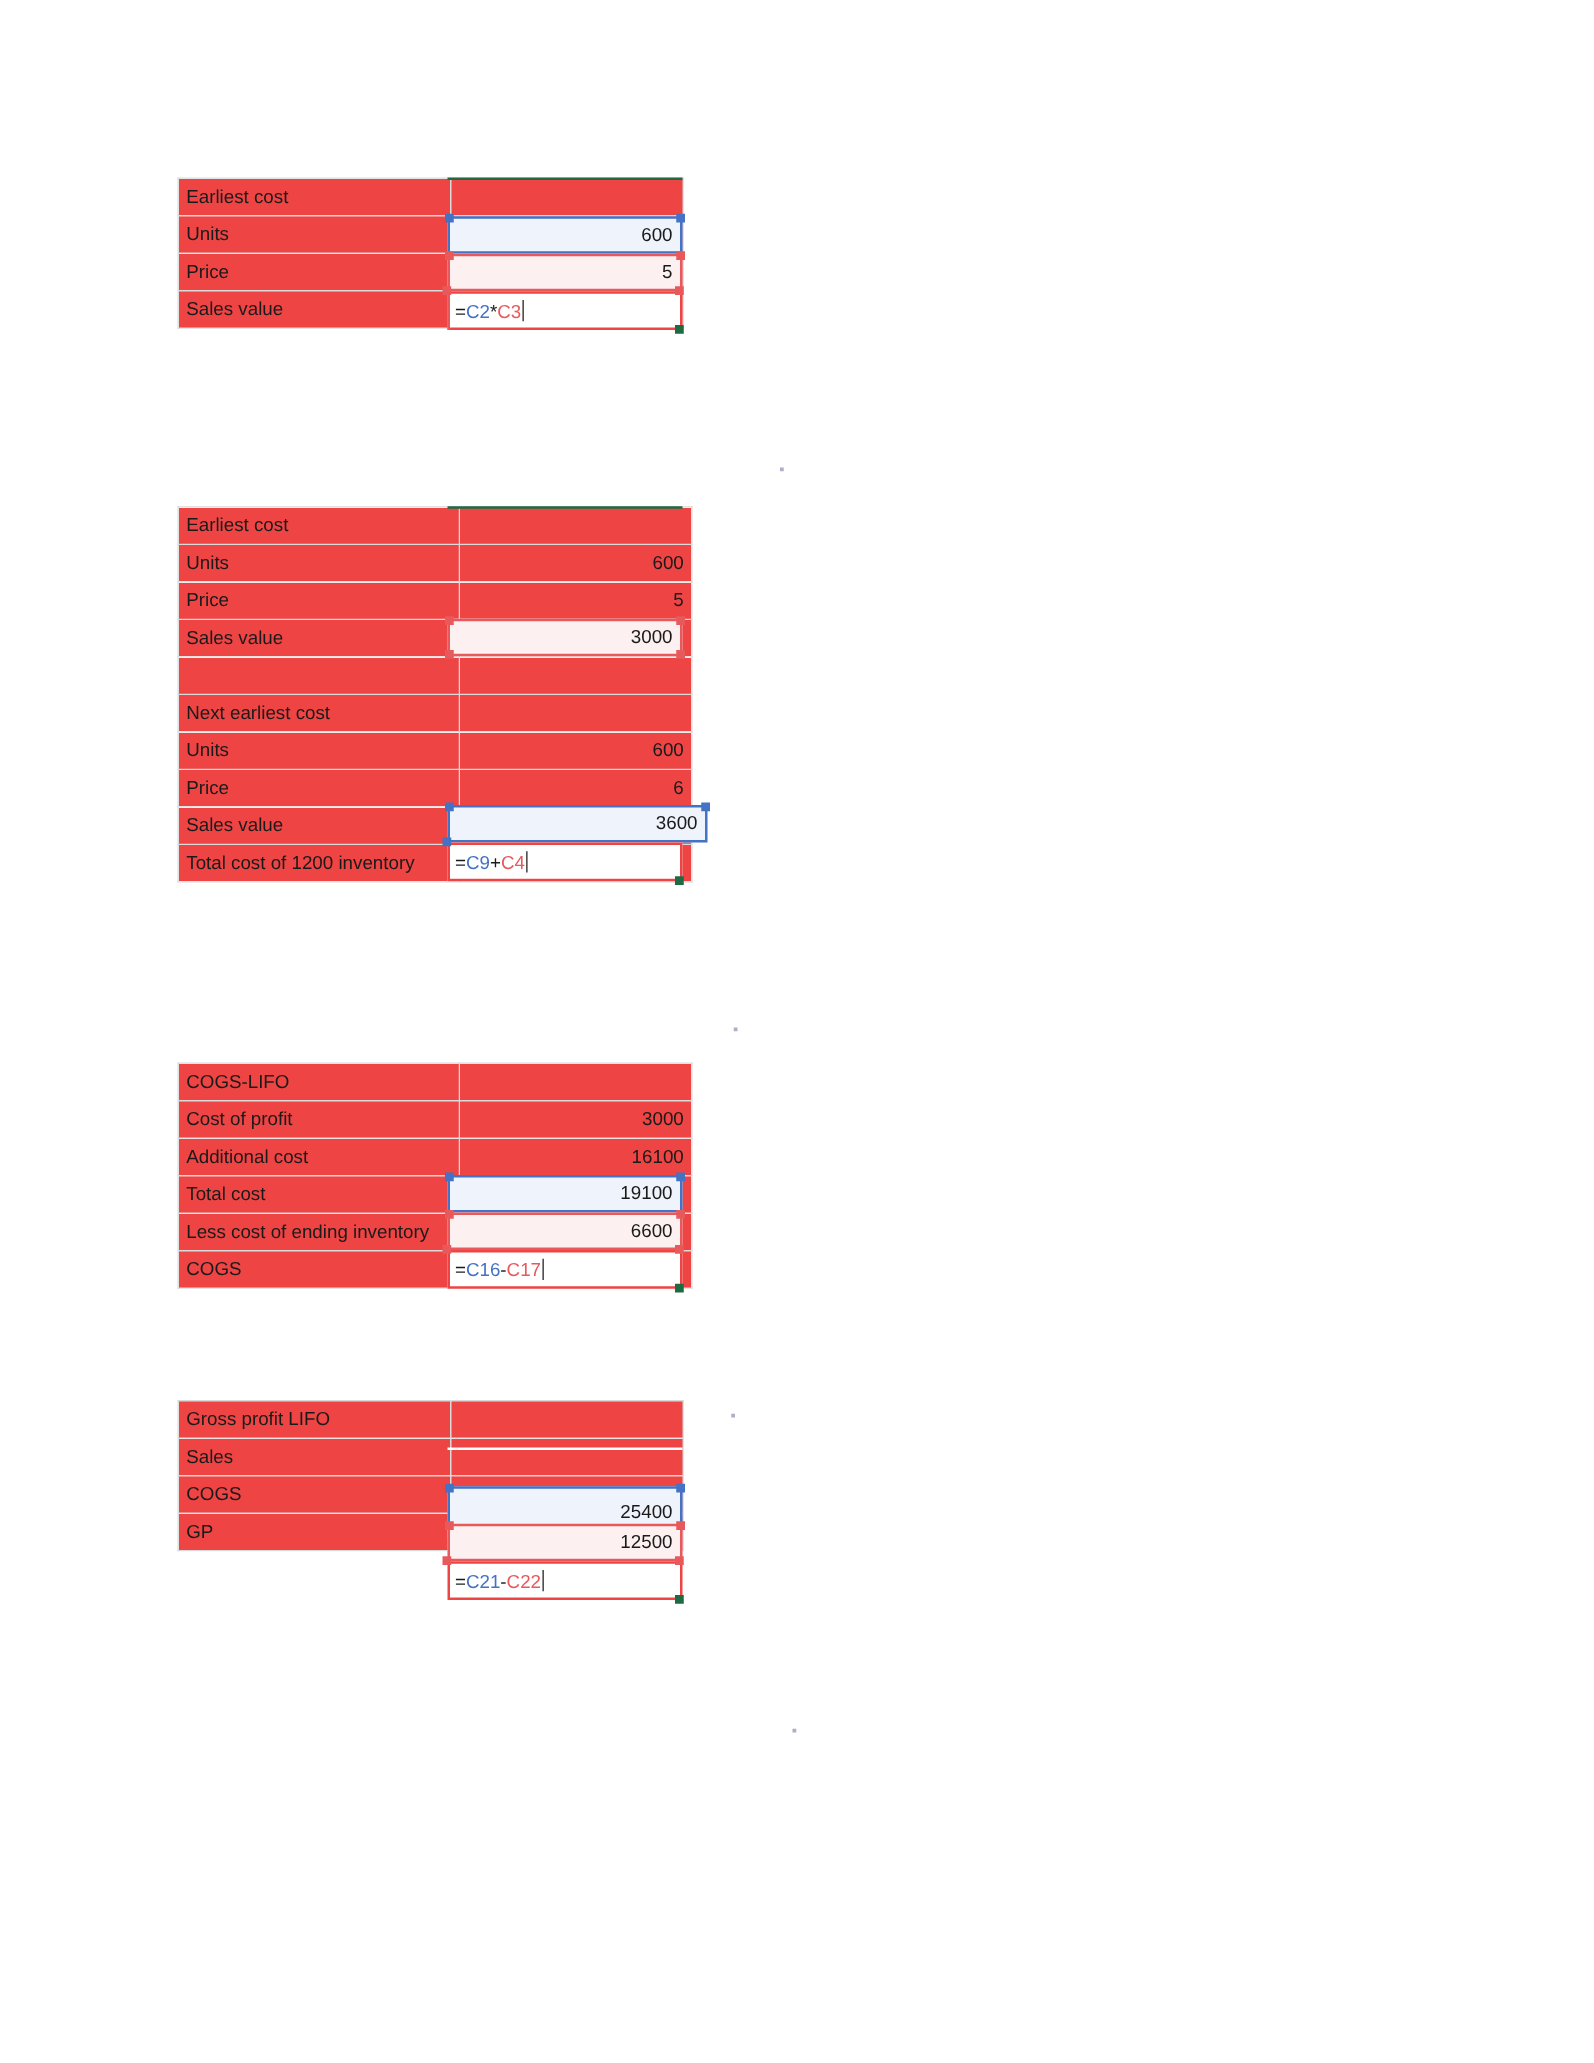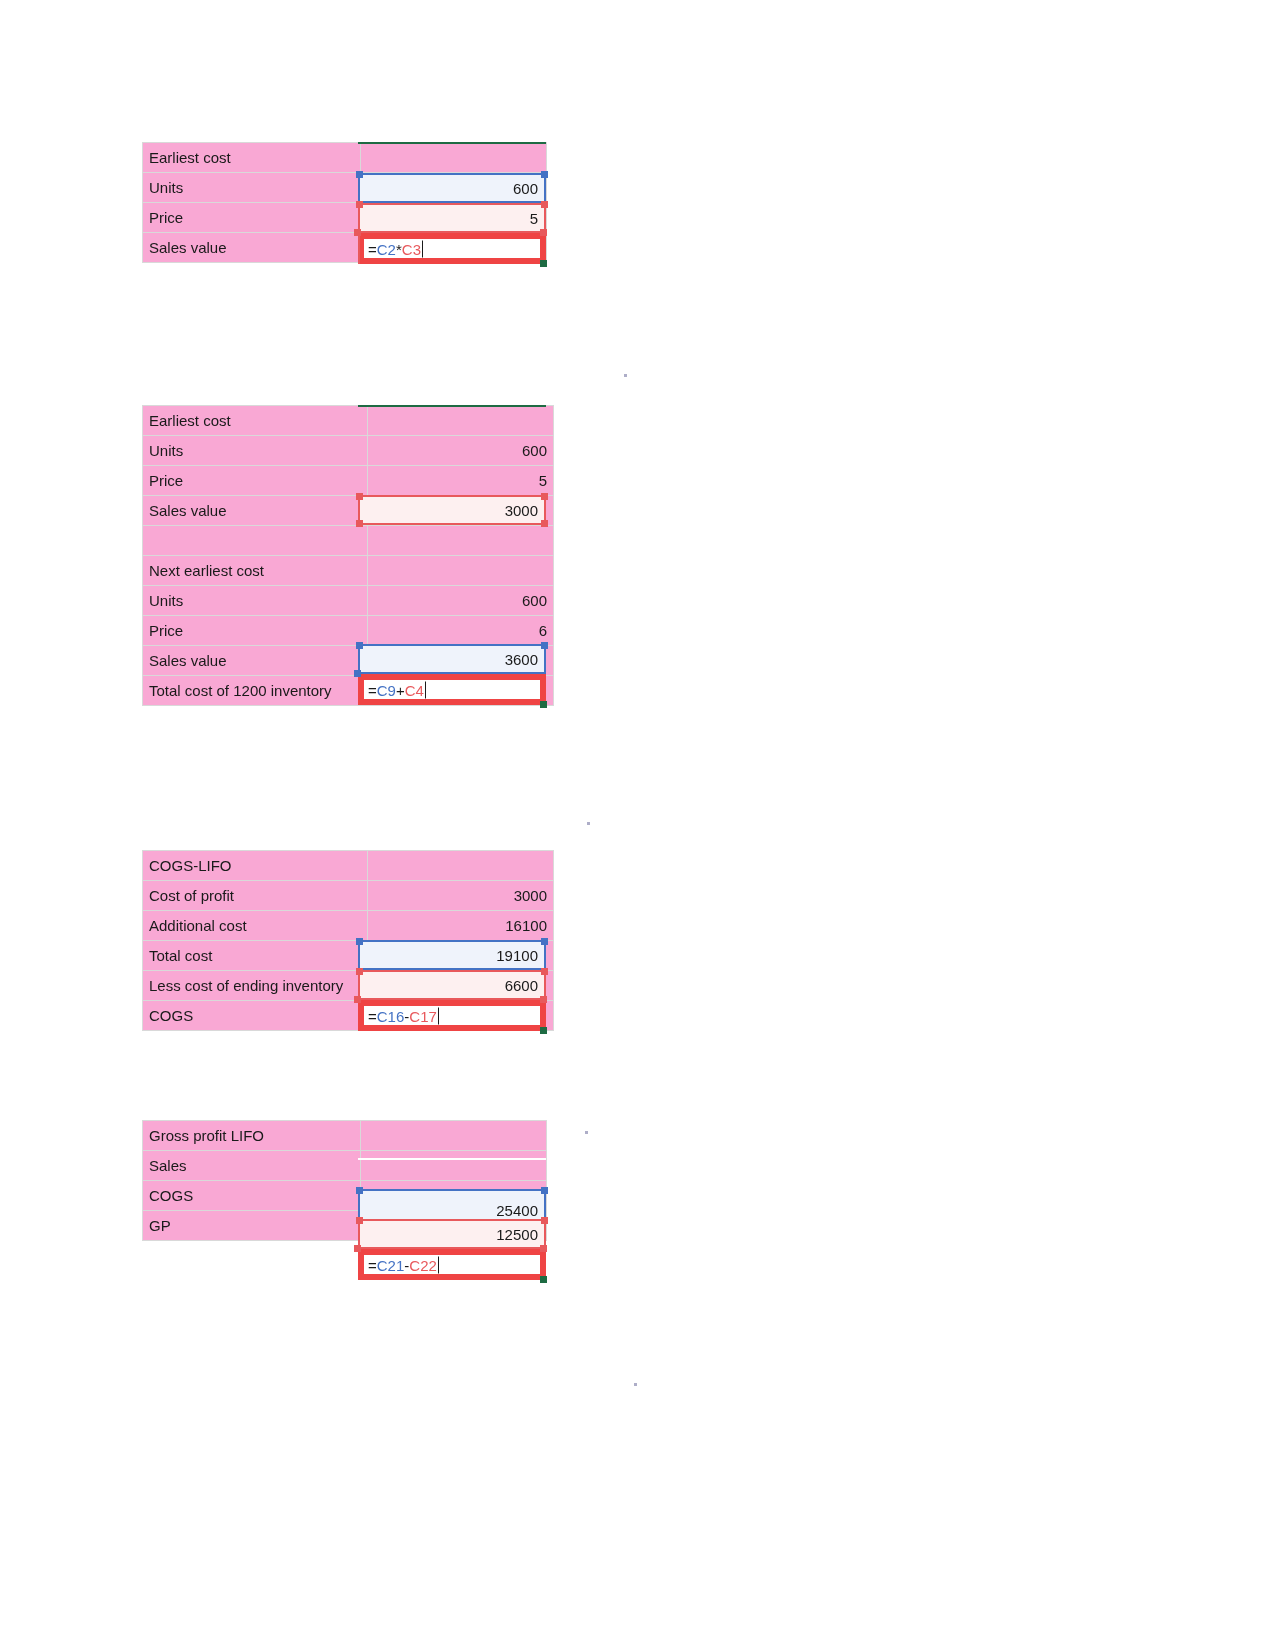--- a/index.html
+++ b/index.html
@@ -20,21 +20,21 @@
     position: absolute;
     border-collapse: collapse;
     table-layout: fixed;
     font-size: 15px;
     color: #1a1a1a;
   }
   .sheet td {
     height: 30px;
     padding: 0 6px;
     border: 1px solid #d9d9d9;
-    background: #f9a8d4;
+    background: #ef4444;
     white-space: nowrap;
     overflow: hidden;
     box-sizing: border-box;
     vertical-align: middle;
   }
   .c-label { width: 218px; text-align: left; }
   .c-val   { width: 186px; text-align: right; }
   .empty-row td { height: 30px; }
 
   
@@ -54,21 +54,21 @@
     border: 2px solid #4472c4;
     background: #eff3fb;
   }
   
   .trace-red {
     border: 2px solid #e8595c;
     background: #fdf0f0;
   }
   
   .active-green {
-    border: 6px solid #ef4444;
+    border: 2px solid #ef4444;
     background: #ffffff;
   }
 
   
   .handle {
     position: absolute;
     width: 7px;
     height: 7px;
     box-sizing: border-box;
   }
@@ -222,21 +222,21 @@
   <div class="ov" style="left:358px; top:405px; width:188px; height:2px; background:#1e6b43;"></div>
 
   <div class="ov trace-red" style="left:358px; top:495px; width:188px; height:30px;">
     <div class="handle h-red h-tl"></div>
     <div class="handle h-red h-tr"></div>
     <div class="handle h-red h-bl"></div>
     <div class="handle h-red h-br"></div>
     <div class="ov-val">3000</div>
   </div>
 
-  <div class="ov trace-blue" style="left:358px; top:644px; width:188px; height:30px;">
+  <div class="ov trace-blue" style="left:358px; top:644px; width:208px; height:30px;">
     <div class="handle h-blue h-tl"></div>
     <div class="handle h-blue h-tr"></div>
     <div class="ov-val">3600</div>
   </div>
 
   <div class="ov active-green" style="left:358px; top:674px; width:188px; height:31px;">
     <div class="formula">
       <span>=</span><span class="ref1">C9</span><span>+</span><span class="ref2">C4</span><span class="caret"></span>
     </div>
   </div>

